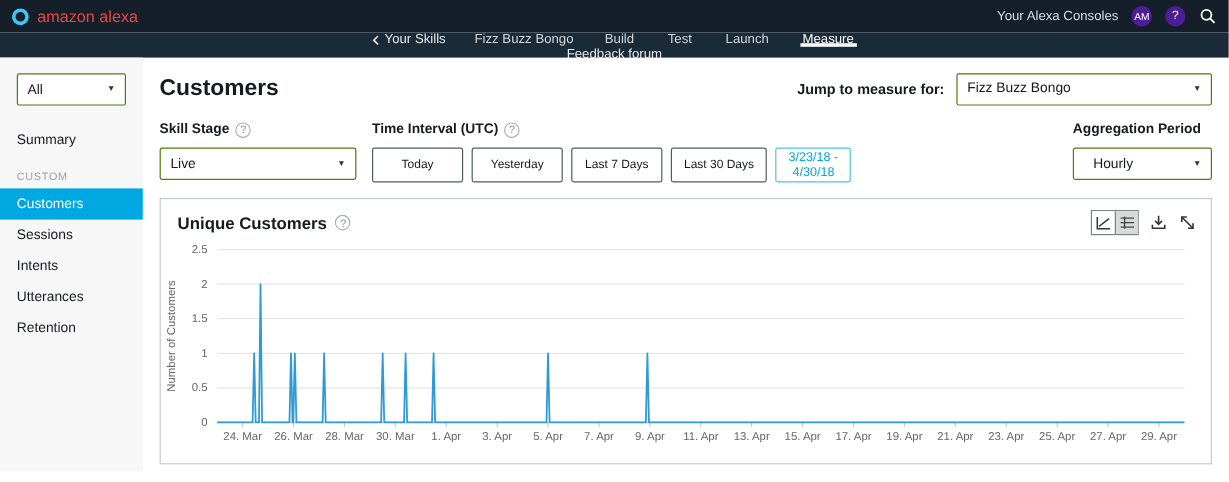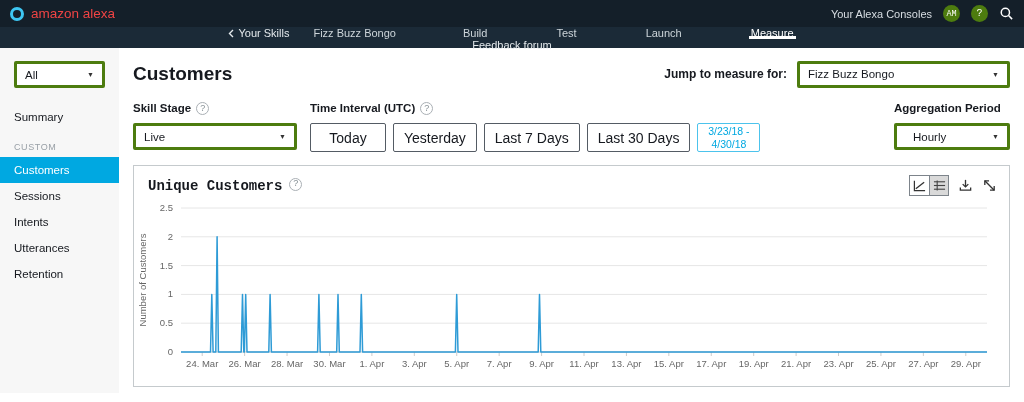--- a/index.html
+++ b/index.html
@@ -13,45 +13,45 @@
   
   .topbar {
     height:27px; background:#141f29;
     display:flex; align-items:center; justify-content:space-between;
     padding:0 10px;
   }
   .brand { display:flex; align-items:center; gap:7px; color:#ef4444; font-size:13.5px; }
   .logo-ring { width:14px; height:14px; border-radius:50%; border:3px solid #3ec6f2; }
   .topbar-right { display:flex; align-items:center; gap:11px; color:#d8dee3; font-size:11px; }
   .circle-badge {
-    width:17px; height:17px; border-radius:50%; background:#4d7c0f; color:#fff;
-    font-size:8.5px; display:flex; align-items:center; justify-content:center;font-family:Liberation Mono, monospace;
+    width:17px; height:17px; border-radius:50%; background:#4c1d95; color:#fff;
+    font-size:8.5px; display:flex; align-items:center; justify-content:center;
   }
 
   
   .navbar {
     height:21px; background:#1b2a37;
     display:flex; align-items:center; justify-content:space-between;
     padding:0 10px; font-size:11px; color:#cdd5da;flex-direction:column;
   }
   .nav-left { display:flex; align-items:center; gap:24px; height:100%; }
   .back-link { display:flex; align-items:center; gap:4px; color:#e4e9ec; }
-  .nav-tab { height:100%; display:flex; align-items:center; position:relative; padding:0 2px;margin-left:41px; }
+  .nav-tab { height:100%; display:flex; align-items:center; position:relative; padding:0 2px; }
   .nav-tab.active { color:#fff; }
   .nav-tab.active::after {
     content:''; position:absolute; bottom:0; left:0; right:0; height:3px; background:#fff;
   }
   .nav-right { font-size:11px; color:#e4e9ec; }
 
   
   .content { display:flex; height:354px; }
   .sidebar { width:119px; flex-shrink:0; background:#f7f7f7; height:345px; font-size:11.5px; }
   .sidebar-select-wrap { margin:13px 14px 16px 14px; }
   .select {
-    background:#fff; border:3px solid #4d7c0f; border-radius:2px; height:27px;
+    background:#fff; border:1px solid #4d7c0f; border-radius:2px; height:27px;
     display:flex; align-items:center; justify-content:space-between;
     padding:0 8px; font-size:11.5px; color:#16191f; cursor:pointer;
   }
   .caret { font-size:7px; color:#333; }
   .side-item { padding:7px 14px; cursor:pointer; }
   .side-section { padding:12px 14px 5px 14px; font-size:9px; color:#99a0a7; letter-spacing:.6px; }
   .side-item.active { background:#00a8e1; color:#fff; }
 
   .main { flex:1; padding:0 14px; }
   .main-header { display:flex; justify-content:space-between; align-items:center; margin-top:12px; height:28px; }
@@ -66,34 +66,34 @@
   }
   .help {
     width:13px; height:13px; border-radius:50%; border:1px solid #aab0b5; color:#879196;
     font-size:9px; font-weight:400; display:inline-flex; align-items:center; justify-content:center;
   }
   .group-stage .select { width:164px; }
   .group-interval { margin-left:13px; }
   .btn-row { display:flex; gap:7px; align-items:stretch; }
   .btn {
     height:29px; min-width:76px; background:#fff; border:1.5px solid #545b64; border-radius:2px;
-    font-size:14px; color:#16191f; display:flex; align-items:center; justify-content:center;
+    font-size:10px; color:#16191f; display:flex; align-items:center; justify-content:center;
     padding:12px 10px; cursor:pointer; font-family:inherit;
   }
   .btn.date-range {
     border-color:#4cc3ec; color:#00a8e1; flex-direction:column;
     line-height:1.2; font-size:10.5px; min-width:63px; padding:0 6px;
   }
   .group-agg { margin-left:auto; }
   .group-agg .select { width:116px;padding-left:16px; }
 
   
   .panel { margin-top:13px; border:1px solid #c5cacd; background:#fff; height:222px; }
   .panel-header { display:flex; justify-content:space-between; align-items:center; padding:9px 12px 0 14px; }
-  .panel-title { font-size:14px; font-weight:700; display:flex; gap:7px;font-family:Liberation Mono, monospace; }
+  .panel-title { font-size:14px; font-weight:700; display:flex; align-items:center; gap:7px; }
   .panel-icons { display:flex; align-items:center; gap:9px; }
   .toggle-group { display:flex; border:1px solid #7d848b; }
   .toggle { width:19px; height:19px; display:flex; align-items:center; justify-content:center; background:#fff; cursor:pointer; }
   .toggle.inactive { background:#d9d9d9; border-left:1px solid #7d848b; }
   .icon-btn { display:flex; align-items:center; justify-content:center; cursor:pointer; background:none; border:none; padding:0; }
   .chart-wrap { margin-top:2px; padding-left:1px; }
   .tick-text { font-size:9.5px; fill:#666; font-family:"Liberation Sans", sans-serif; }
 </style>
 </head>
 <body>

